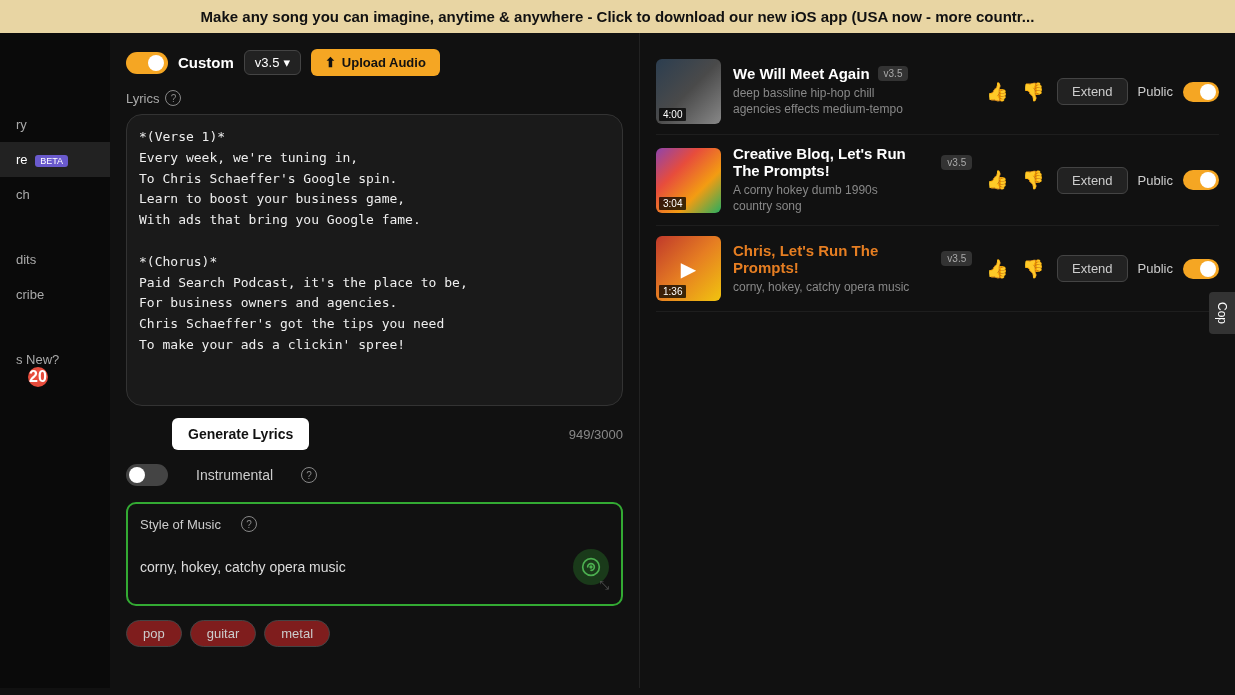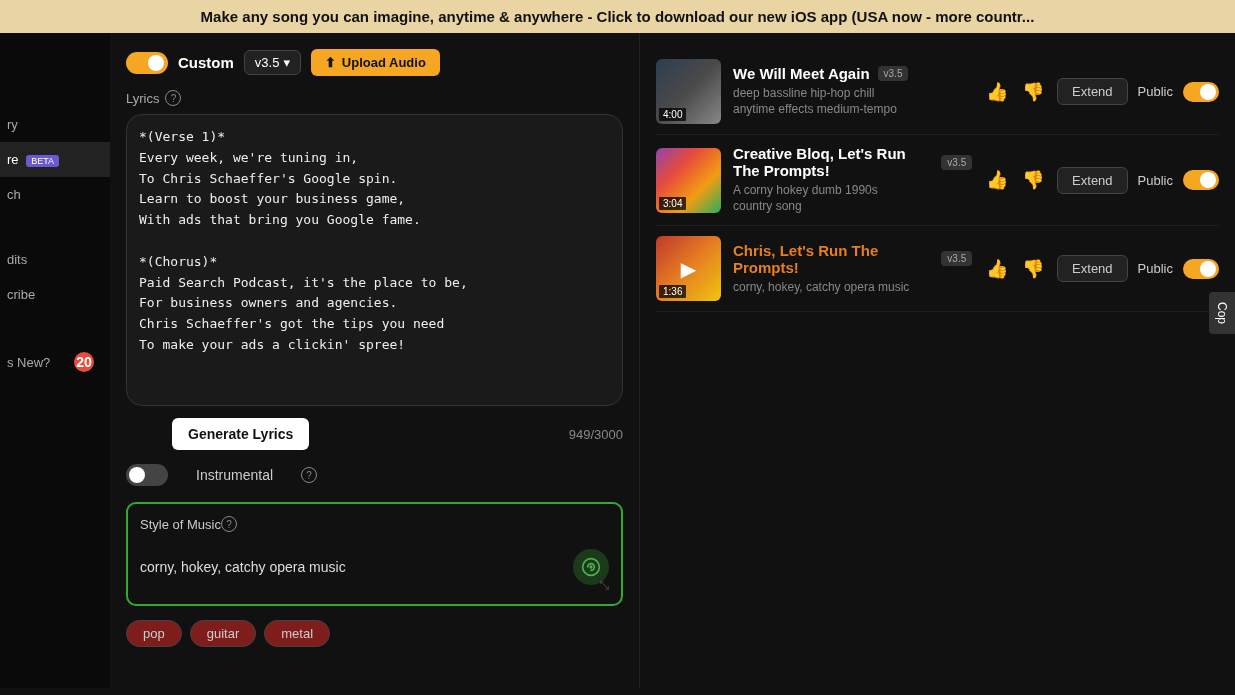--- a/index.html
+++ b/index.html
@@ -43,21 +43,21 @@
 
     .sidebar-logo {
       color: #fff;
       font-size: 26px;
       font-weight: 900;
       padding: 8px 16px 16px;
       letter-spacing: -1px;
     }
 
     .sidebar-item {
-      padding: 10px 7px;
+      padding: 10px 16px;
       color: #aaa;
       font-size: 13px;
       cursor: pointer;
       position: relative;
     }
 
     .sidebar-item.active {
       background: #222;
       color: #fff;
     }
@@ -72,25 +72,25 @@
       margin-left: 4px;
       vertical-align: middle;
     }
 
     .sidebar-item .new-badge {
       display: inline-flex;
       align-items: center;
       justify-content: center;
       background: #e74c3c;
       color: #fff;
-      font-size: 14px;
+      font-size: 16px;
       width: 20px;
       height: 20px;
       border-radius: 50%;
-      margin-left: 20px;
+      margin-left: 12px;
       font-weight: 700;
       text-align: center;
     }
 
     
     .main-panel {
       width: 530px;
       background: #111;
       padding: 16px;
       flex-shrink: 0;
@@ -252,21 +252,21 @@
       padding: 12px;
       margin-bottom: 14px;
     }
 
     .style-box-label {
       font-size: 13px;
       color: #ccc;
       margin-bottom: 10px;
       display: flex;
       align-items: center;
-      gap: 0;
+      gap: 20px;
     }
 
     .style-input-area {
       position: relative;
       background: transparent;
       color: #ddd;
       font-size: 14px;
       min-height: 50px;
       display: flex;
       align-items: center;
@@ -586,21 +586,21 @@
         <div class="song-thumbnail">
           <div class="song-thumb-img song-thumb-1"></div>
           <span class="song-duration">4:00</span>
         </div>
         <div class="song-info">
           <div class="song-title-row">
             <span class="song-title">We Will Meet Again</span>
             <span class="version-badge">v3.5</span>
           </div>
           <div class="song-desc">deep bassline hip-hop chill</div>
-          <div class="song-desc">anytime effects medium-tempo</div>
+          <div class="song-desc">agencies effects medium-tempo</div>
         </div>
         <div class="song-actions">
           <button class="icon-btn">👍</button>
           <button class="icon-btn">👎</button>
           <button class="extend-btn">Extend</button>
           <span class="public-label">Public</span>
           <div class="pub-toggle">
             <div class="pub-toggle-thumb"></div>
           </div>
         </div>

